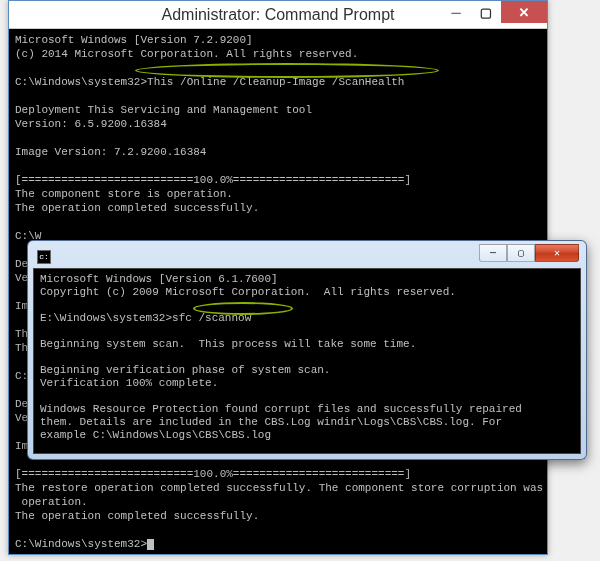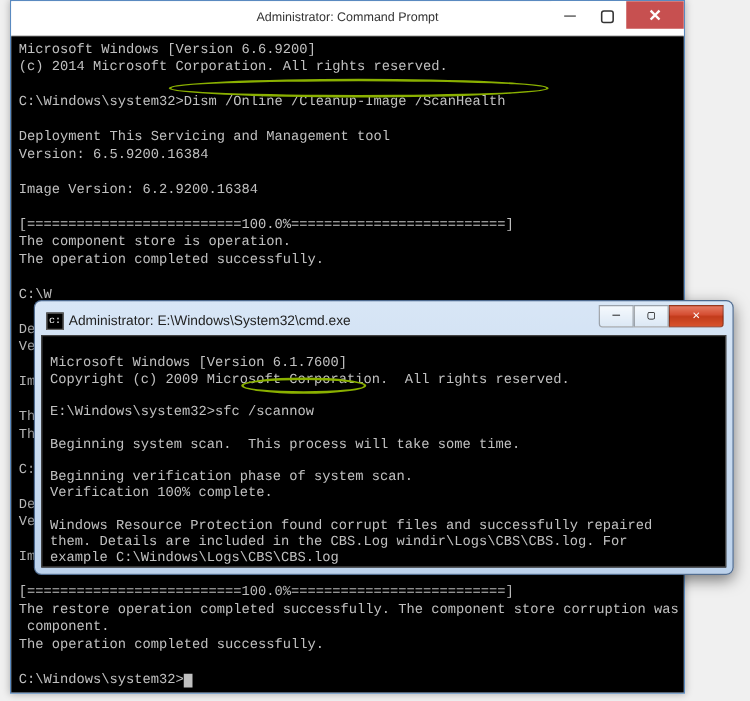--- a/index.html
+++ b/index.html
@@ -29,21 +29,21 @@
       border-bottom: 1px solid #ccc;
       display: flex;
       align-items: center;
       position: relative;
     }
     .title1-text {
       position: absolute;
       left: 50%;
       transform: translateX(-50%);
       font-family: 'Segoe UI', sans-serif;
-      font-size: 10px;
+      font-size: 16px;
       color: #333;
     }
     .controls1 {
       position: absolute;
       right: 0;
       top: 0;
       display: flex;
     }
     .ctrl-btn1 {
       width: 30px;
@@ -131,21 +131,21 @@
       background: linear-gradient(#e67a63, #d34b2f 45%, #c13a1a 50%, #d8532e);
       color: #fff;
       border-radius: 0 0 3px 0;
     }
     
     .console2 {
       background: #000;
       color: #c0c0c0;
       font-size: 11px;
       line-height: 13px;
-      padding: 16px 6px;
+      padding: 4px 6px;
       height: calc(100% - 22px);
       overflow: hidden;
       white-space: pre;
       border: 1px solid #444;
       position: relative;
     }
     
     .highlight1 {
       position: absolute;
       left: 126px;
@@ -180,29 +180,29 @@
 
 <div class="window1">
   <div class="titlebar1">
     <span class="title1-text">Administrator: Command Prompt</span>
     <div class="controls1">
       <div class="ctrl-btn1 ctrl-min1">─</div>
       <div class="ctrl-btn1 ctrl-max1">▢</div>
       <div class="ctrl-btn1 ctrl-close1">✕</div>
     </div>
   </div>
-  <div class="console1"><span>Microsoft Windows [Version 6.6.9200]</span>
+  <div class="console1"><span>Microsoft Windows [Version 7.2.9200]</span>
 <span>(c) 2014 Microsoft Corporation. All rights reserved.</span>
 
-<span>C:\Windows\system32&gt;</span><span>Dism /Online /Cleanup-Image /ScanHealth</span>
+<span>C:\Windows\system32&gt;</span><span>This /Online /Cleanup-Image /ScanHealth</span>
 
 <span>Deployment This Servicing and Management tool</span>
 <span>Version: 6.5.9200.16384</span>
 
-<span>Image Version: 6.2.9200.16384</span>
+<span>Image Version: 7.2.9200.16384</span>
 
 <span>[==========================100.0%==========================]</span>
 <span>The component store is operation.</span>
 <span>The operation completed successfully.</span>
 
 <span>C:\W</span>
 
 <span>Deplo</span>
 <span>Versi</span>
 
@@ -213,32 +213,31 @@
 
 <span>C:\W</span>
 
 <span>Deplo</span>
 <span>Versi</span>
 
 <span>Image</span>
 
 <span>[==========================100.0%==========================]</span>
 <span>The restore operation completed successfully. The component store corruption was</span>
-<span> component.</span>
+<span> operation.</span>
 <span>The operation completed successfully.</span>
 
 <span>C:\Windows\system32&gt;</span><span class="cursor"></span>
 <div class="highlight1"></div>
   </div>
 </div>
 
 <div class="window2">
   <div class="titlebar2">
     <div class="icon2">c:</div>
-    <span class="title2-text">Administrator: E:\Windows\System32\cmd.exe</span>
     <div class="controls2">
       <div class="ctrl-btn2 ctrl-min2">─</div>
       <div class="ctrl-btn2">▢</div>
       <div class="ctrl-btn2 ctrl-close2">✕</div>
     </div>
   </div>
   <div class="console2"><span>Microsoft Windows [Version 6.1.7600]</span>
 <span>Copyright (c) 2009 Microsoft Corporation.  All rights reserved.</span>
 
 <span>E:\Windows\system32&gt;</span><span>sfc /scannow</span>

